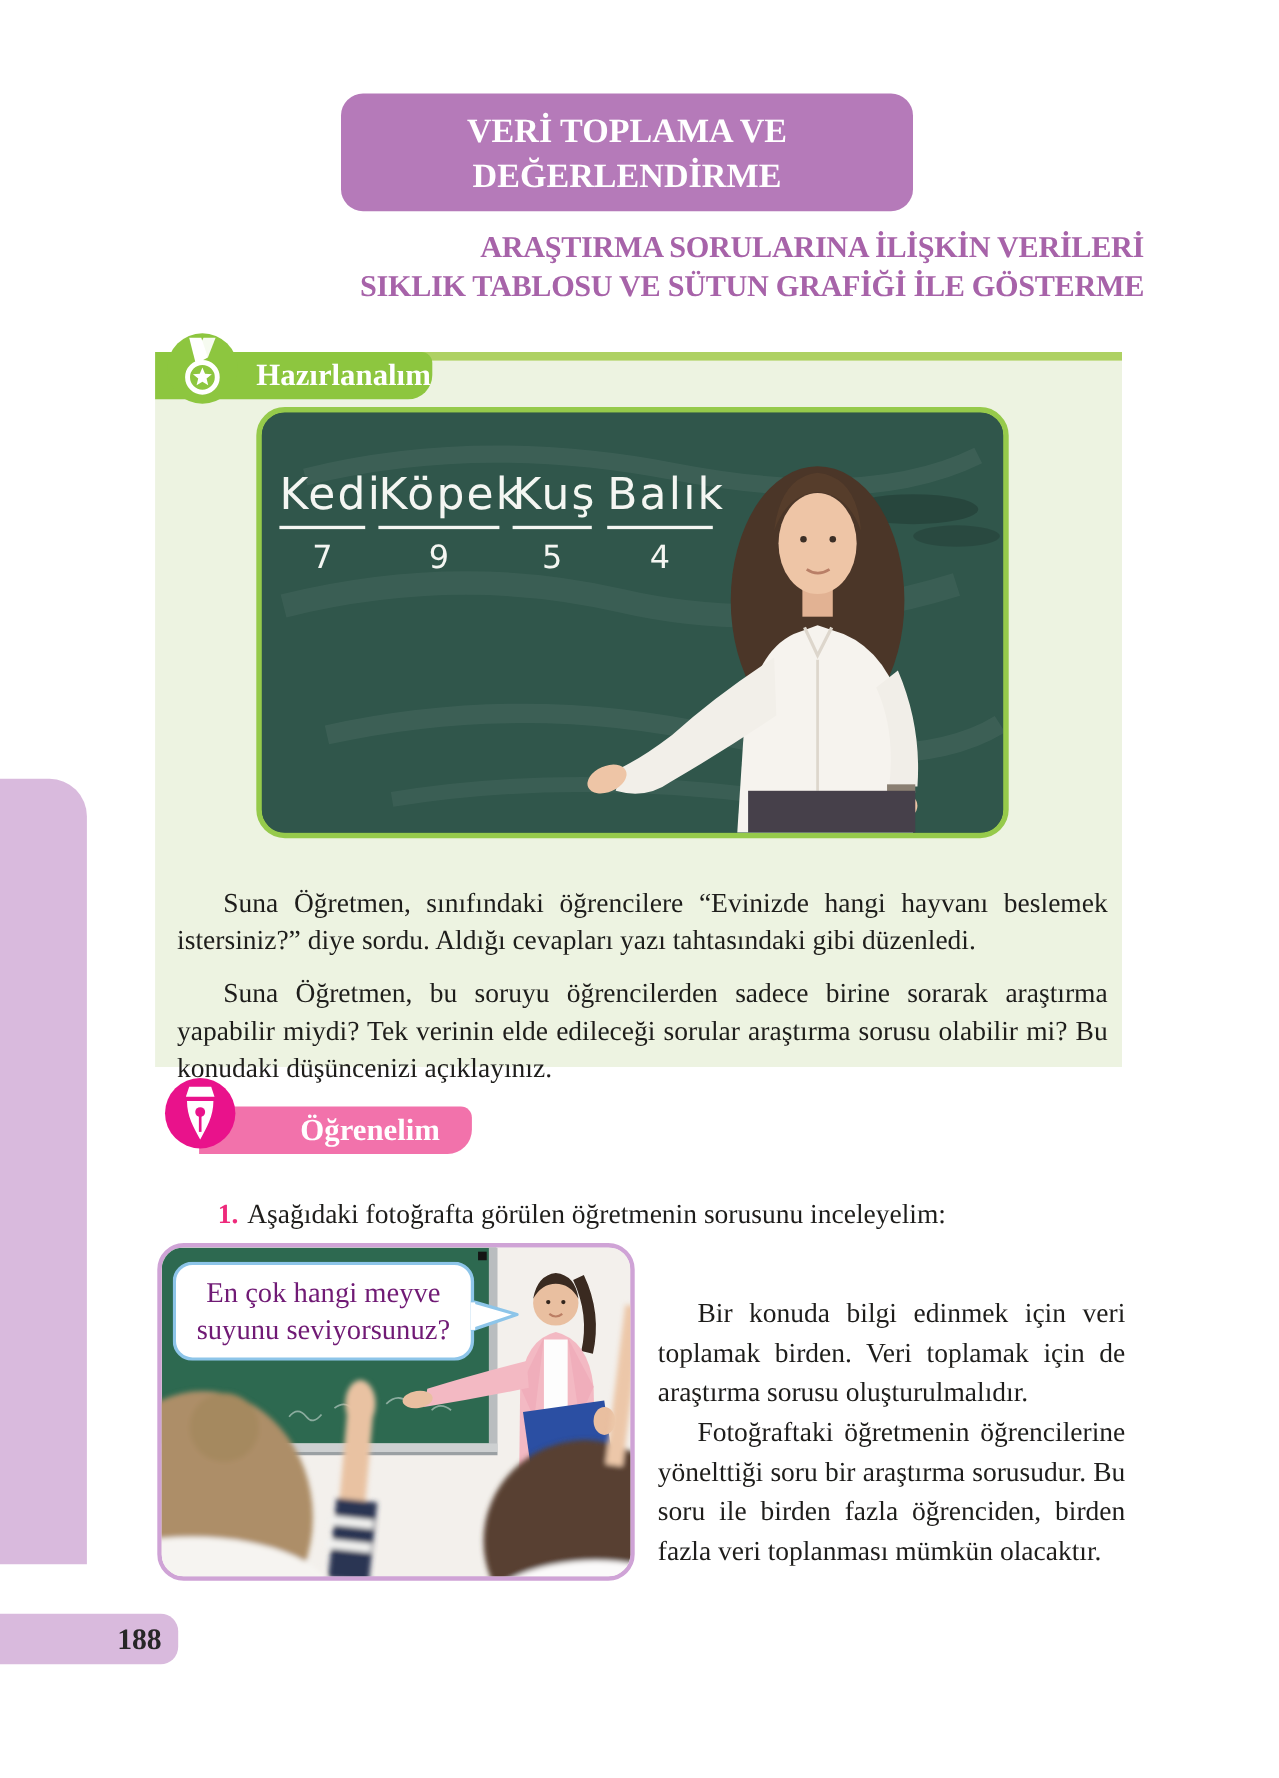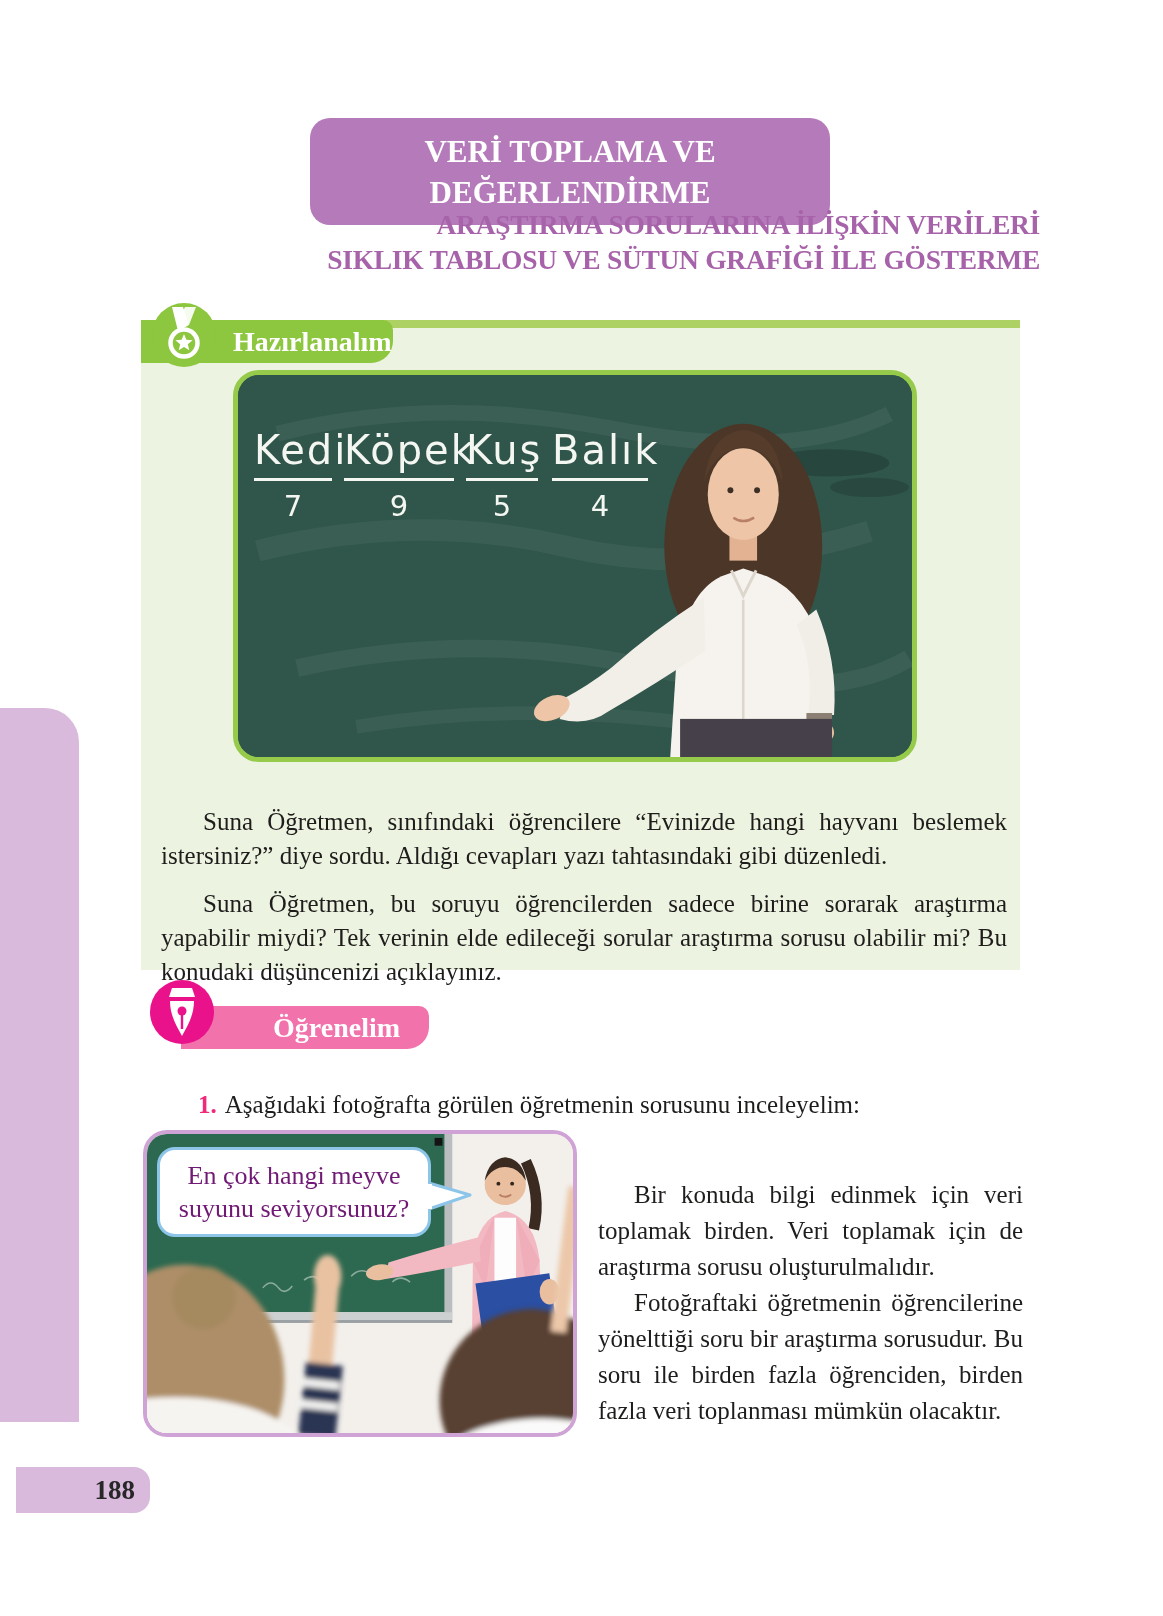--- a/index.html
+++ b/index.html
@@ -2,30 +2,30 @@
 <html lang="tr"><head>
 <meta charset="utf-8">
 <style>
   html,body{margin:0;padding:0;background:#ffffff;}
   .page{position:relative;width:1163px;height:1616px;background:#ffffff;overflow:hidden;
         font-family:"Liberation Serif",serif;color:#1e1d1b;}
 
   
   .sidebar{position:absolute;left:0;top:708px;width:79px;height:714px;
            background:#d9badd;border-radius:0 34px 0 0;}
-  .page-tab{position:absolute;left:0;top:1467px;width:134px;height:46px;
-            background:#d9badd;border-radius:0 16px 16px 0;margin-left:16px;}
+  .page-tab{position:absolute;left:0;top:1467px;width:162px;height:46px;
+            background:#d9badd;border-radius:0 16px 16px 0;}
   .page-tab span{position:absolute;right:15px;top:0;line-height:46px;
             font-weight:bold;font-size:27px;color:#272727;}
 
   
   .unit-header{position:absolute;left:310px;top:85px;width:520px;height:107px;
                background:#b57ab9;border-radius:20px;display:flex;flex-direction:column;
                align-items:center;justify-content:center;color:#fff;
-               font-weight:bold;font-size:31px;line-height:41px;text-align:center;margin-top:33px;}
+               font-weight:bold;font-size:31px;line-height:41px;text-align:center;}
   .subtitle{position:absolute;left:120px;top:207px;width:920px;text-align:right;
             color:#a763a9;font-weight:bold;font-size:27.5px;line-height:35px;letter-spacing:-.3px;}
 
   
   .tag-bar{position:absolute;left:380px;top:320px;width:640px;height:8px;background:#aed163;}
   .pill{position:absolute;height:43px;border-radius:0 10px 22px 0;color:#fff;
         font-weight:bold;font-size:28px;line-height:43px;padding-left:92px;box-sizing:border-box;}
   .pill.green{left:141px;top:320px;width:252px;background:#8dc63f;}
   .pill.pink{left:141px;top:1006px;width:248px;background:#f272ab;margin-left:40px;}
   .badge{position:absolute;width:64px;height:64px;border-radius:50%;}

